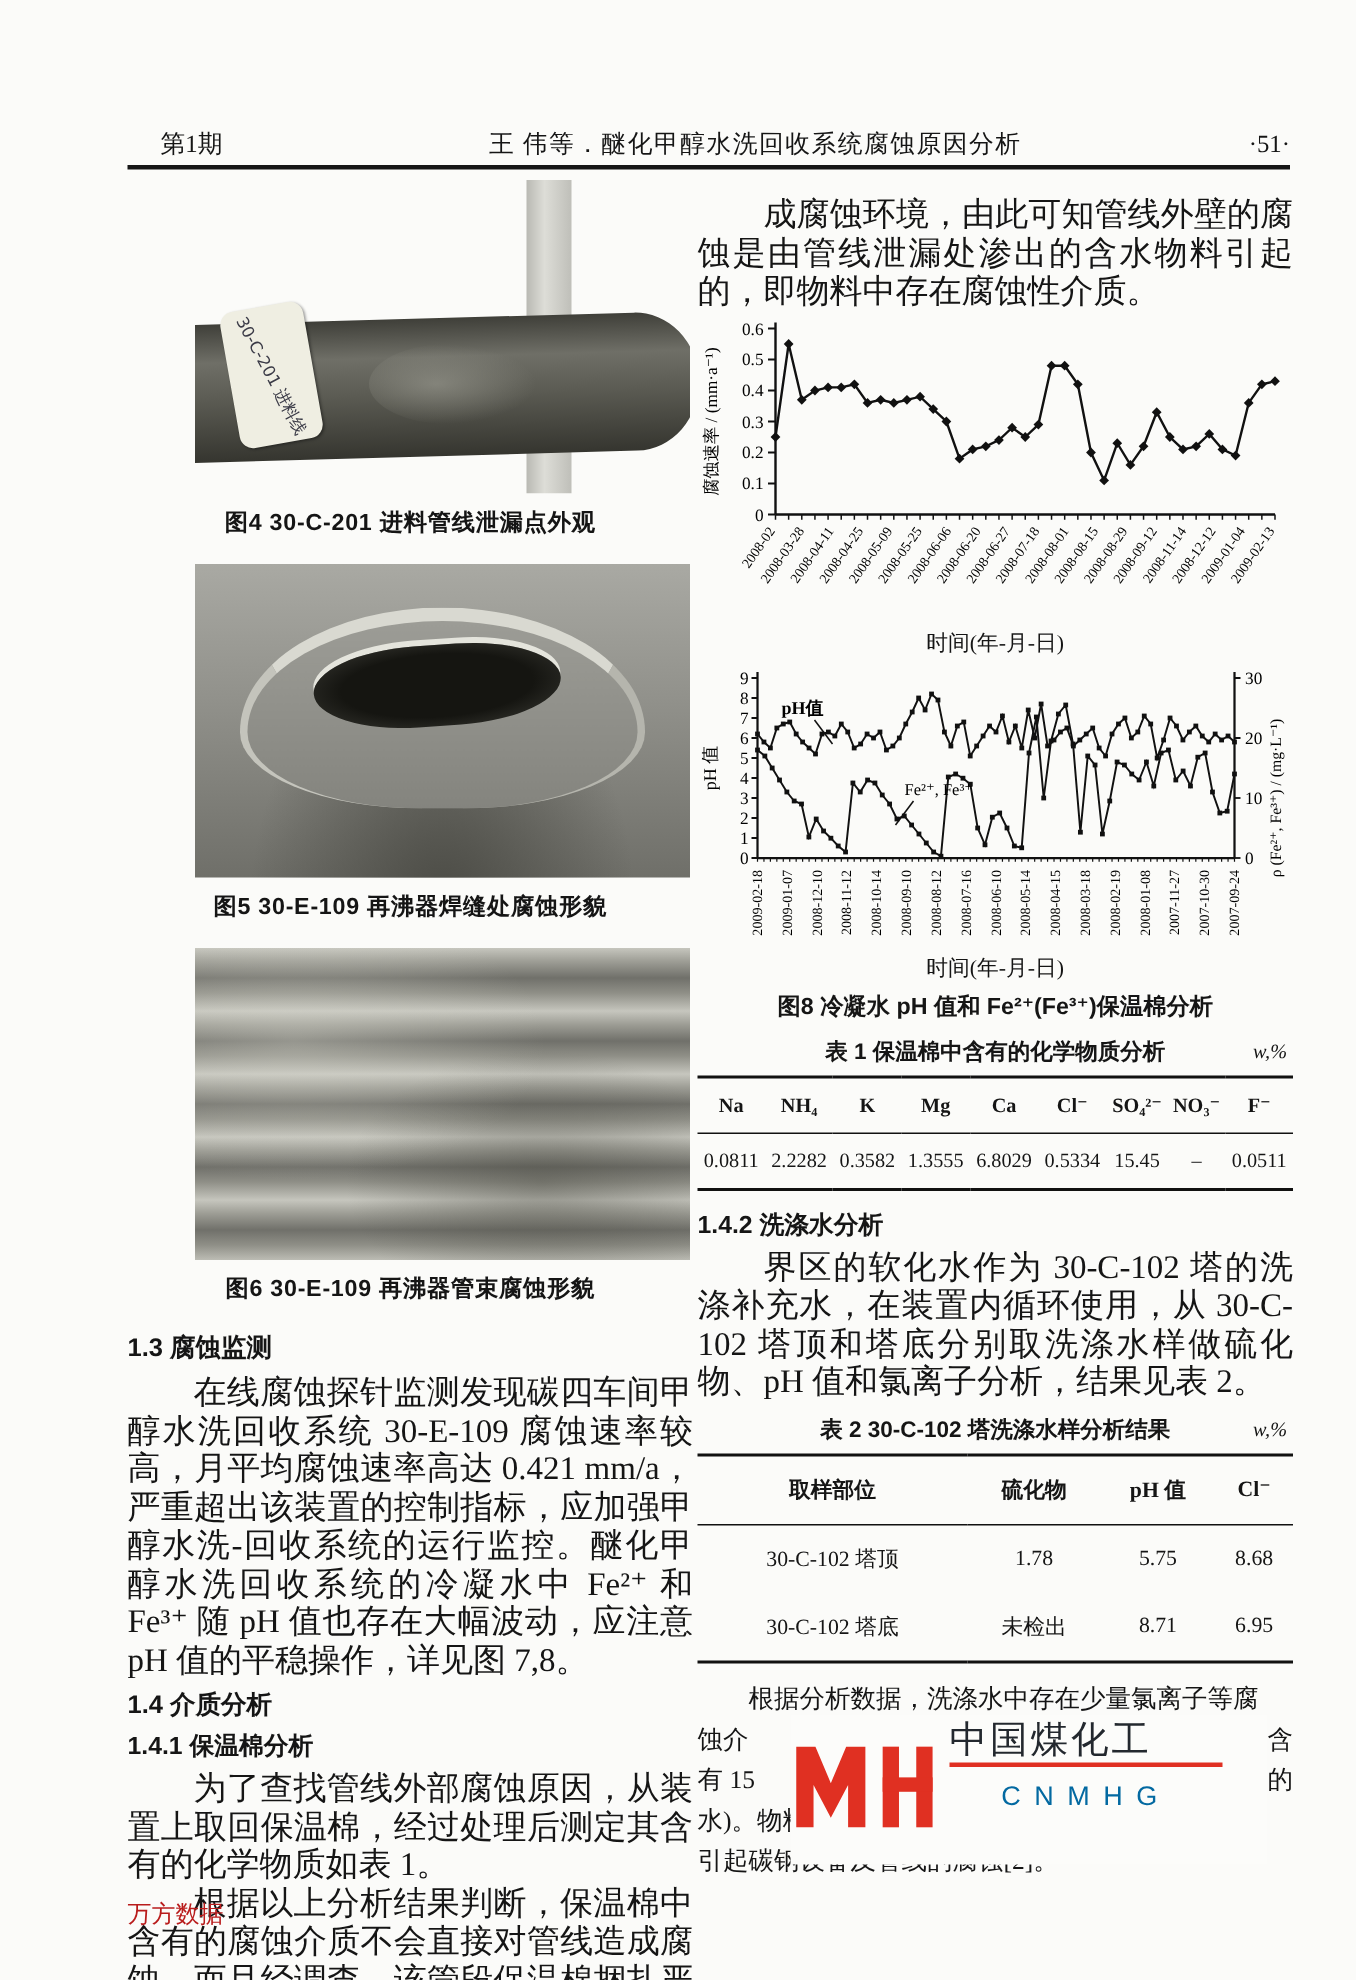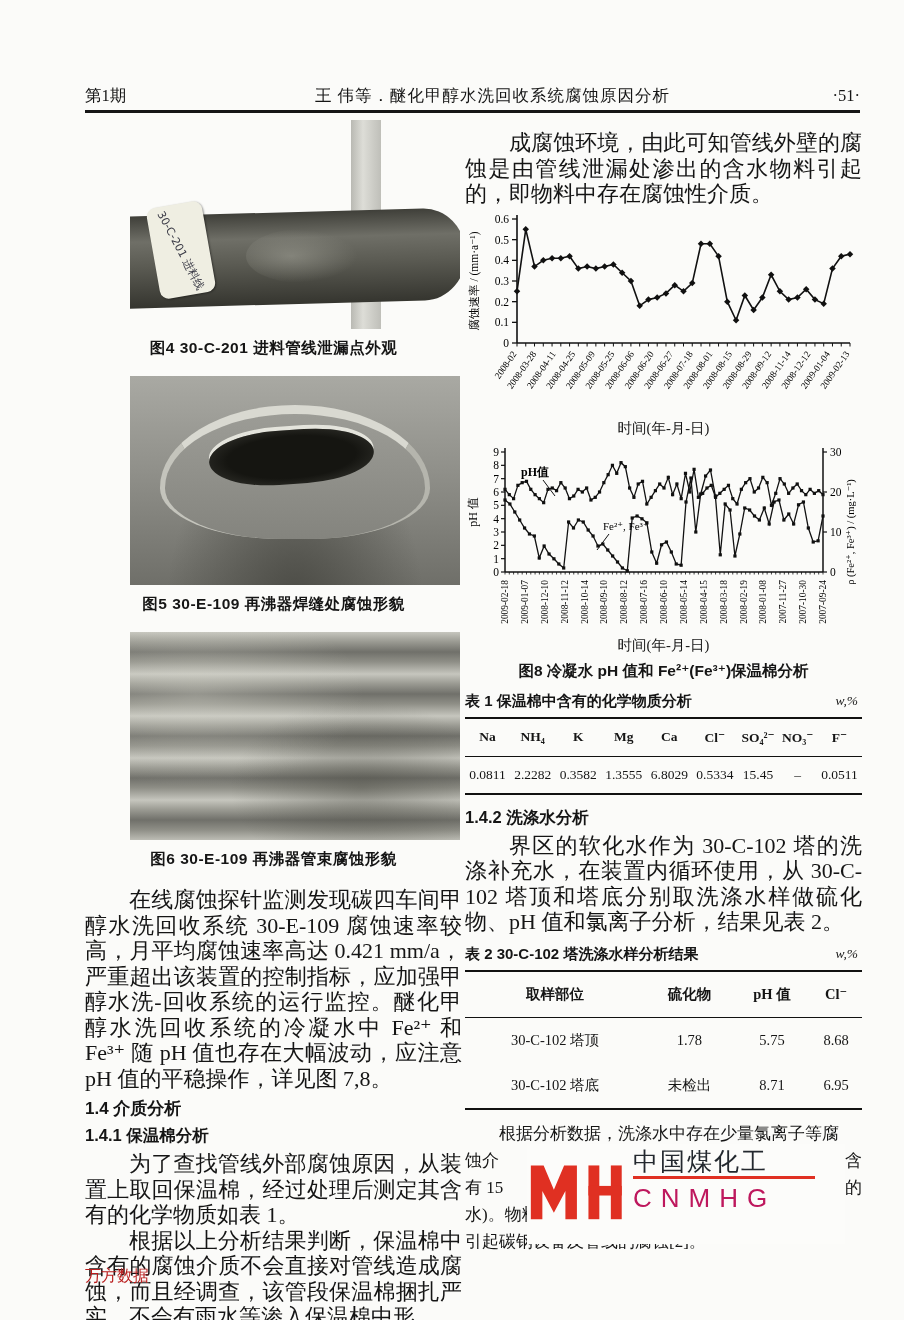--- a/index.html
+++ b/index.html
@@ -1,20 +1,20 @@
 <!DOCTYPE html>
 <html><head>
 <meta charset="utf-8">
 <style>
   * { margin:0; padding:0; box-sizing:border-box; }
   html,body { width:904px; height:1320px; background:#fbfbf9; position:relative;
               font-family:"Liberation Serif","DejaVu Serif",serif; color:#151515; }
   .hdr { position:absolute; left:85px; top:84px; width:775px; height:24px;
          display:flex; align-items:center; font-size:16.5px; }
-  .hdr .issue { width:120px; }
+  .hdr .issue { width:120px;margin-left:22px; }
   .hdr .title { flex:1; text-align:center; letter-spacing:1px; }
   .hdr .pageno { width:80px; text-align:right; }
   .hdr-rule { position:absolute; left:85px; top:110px; width:775px; height:3px; background:#161616; }
 
   .leftcol { position:absolute; left:85px; top:120px; width:377px; }
   .rightcol { position:absolute; left:465px; top:130px; width:397px; }
 
   .photo { position:relative; margin-left:45px; width:330px; overflow:hidden; }
   .ph4 { height:209px; background:
       repeating-linear-gradient(115deg,#d6d6d0 0 4px,#cccc c6 4px 8px),
@@ -55,39 +55,39 @@
         font-size:17px; margin:6px 0 5px 0; }
   .h3 { font-family:"Liberation Sans","DejaVu Sans",sans-serif; font-weight:bold;
         font-size:16.5px; margin:4px 0 4px 0; }
 
   .chartblock { margin-top:2px; }
   svg { display:block; font-family:"Liberation Serif","DejaVu Serif",serif; }
   .axis-title { text-align:center; font-size:14.5px; margin-top:-4px; }
   .chart-cap { text-align:center; font-family:"Liberation Sans","DejaVu Sans",sans-serif;
       font-weight:bold; font-size:15.5px; margin:6px 0 10px 0; }
 
-  .tbl-titlebar { position:relative; text-align:left; font-family:"Liberation Sans","DejaVu Sans",sans-serif;
+  .tbl-titlebar { position:relative; text-align:center; font-family:"Liberation Sans","DejaVu Sans",sans-serif;
       font-weight:bold; font-size:15px; margin:0 0 6px 0; }
   .tbl-unit { position:absolute; right:4px; top:1px; font-family:"Liberation Serif",serif;
       font-weight:normal; font-style:italic; font-size:13.5px; }
   table.sci { width:100%; border-collapse:collapse; border-top:2.2px solid #111;
       border-bottom:2.2px solid #111; }
   table.sci th { border-bottom:1.6px solid #111; font-weight:bold; }
   table.sci th, table.sci td { text-align:center; font-size:13.5px; padding:10px 0; }
   table.sci2 th, table.sci2 td { font-size:14.5px; padding:13px 0; }
 
   .final-para { position:relative; margin-top:10px; font-size:17px; line-height:27px; }
   .fline { display:flex; justify-content:space-between; }
   .indent { text-indent:2em; }
   .watermark { position:absolute; left:62px; top:24px; width:318px; height:100px;
       background:#fcfcfa; display:flex; z-index:3; }
   .wm-text { margin-left:10px; padding-top:4px; }
   .wm-cn { font-size:25px; color:#23282e; letter-spacing:2px; font-family:"Liberation Sans",sans-serif; }
   .wm-rule { width:182px; height:3px; background:#e03022; margin:1px 0 6px 0; }
-  .wm-en { font-size:26px; color:#be185d; letter-spacing:9px; font-family:"Liberation Sans",sans-serif; }
+  .wm-en { font-size:18px; color:#0369a1; letter-spacing:9px; font-family:"Liberation Sans",sans-serif;text-align:center; }
   .footer { position:absolute; left:85px; top:1266px; font-size:16px; color:#b91c1c; }
 </style>
 </head>
 <body>
 
 <div class="hdr">
   <div class="issue">第1期</div>
   <div class="title">王  伟等．醚化甲醇水洗回收系统腐蚀原因分析</div>
   <div class="pageno">·51·</div>
 </div>
@@ -107,20 +107,21 @@
 
   <div class="photo ph5">
     <div class="ph5-arc"></div>
     <div class="ph5-hole"></div>
   </div>
   <div class="figcap">图5  30-E-109 再沸器焊缝处腐蚀形貌</div>
 
   <div class="photo ph6"></div>
   <div class="figcap">图6  30-E-109 再沸器管束腐蚀形貌</div>
 
+  <div class="h2">1.3  腐蚀监测</div>
   <p class="para">在线腐蚀探针监测发现碳四车间甲醇水洗回收系统 30-E-109 腐蚀速率较高，月平均腐蚀速率高达 0.421 mm/a，严重超出该装置的控制指标，应加强甲醇水洗-回收系统的运行监控。醚化甲醇水洗回收系统的冷凝水中 Fe²⁺ 和 Fe³⁺ 随 pH 值也存在大幅波动，应注意 pH 值的平稳操作，详见图 7,8。</p>
   <div class="h2">1.4  介质分析</div>
   <div class="h3">1.4.1  保温棉分析</div>
   <p class="para">为了查找管线外部腐蚀原因，从装置上取回保温棉，经过处理后测定其含有的化学物质如表 1。</p>
   <p class="para">根据以上分析结果判断，保温棉中含有的腐蚀介质不会直接对管线造成腐蚀，而且经调查，该管段保温棉捆扎严实，不会有雨水等渗入保温棉中形</p>
 </div>
 
 <div class="rightcol">
 
   <p class="para">成腐蚀环境，由此可知管线外壁的腐蚀是由管线泄漏处渗出的含水物料引起的，即物料中存在腐蚀性介质。</p>

